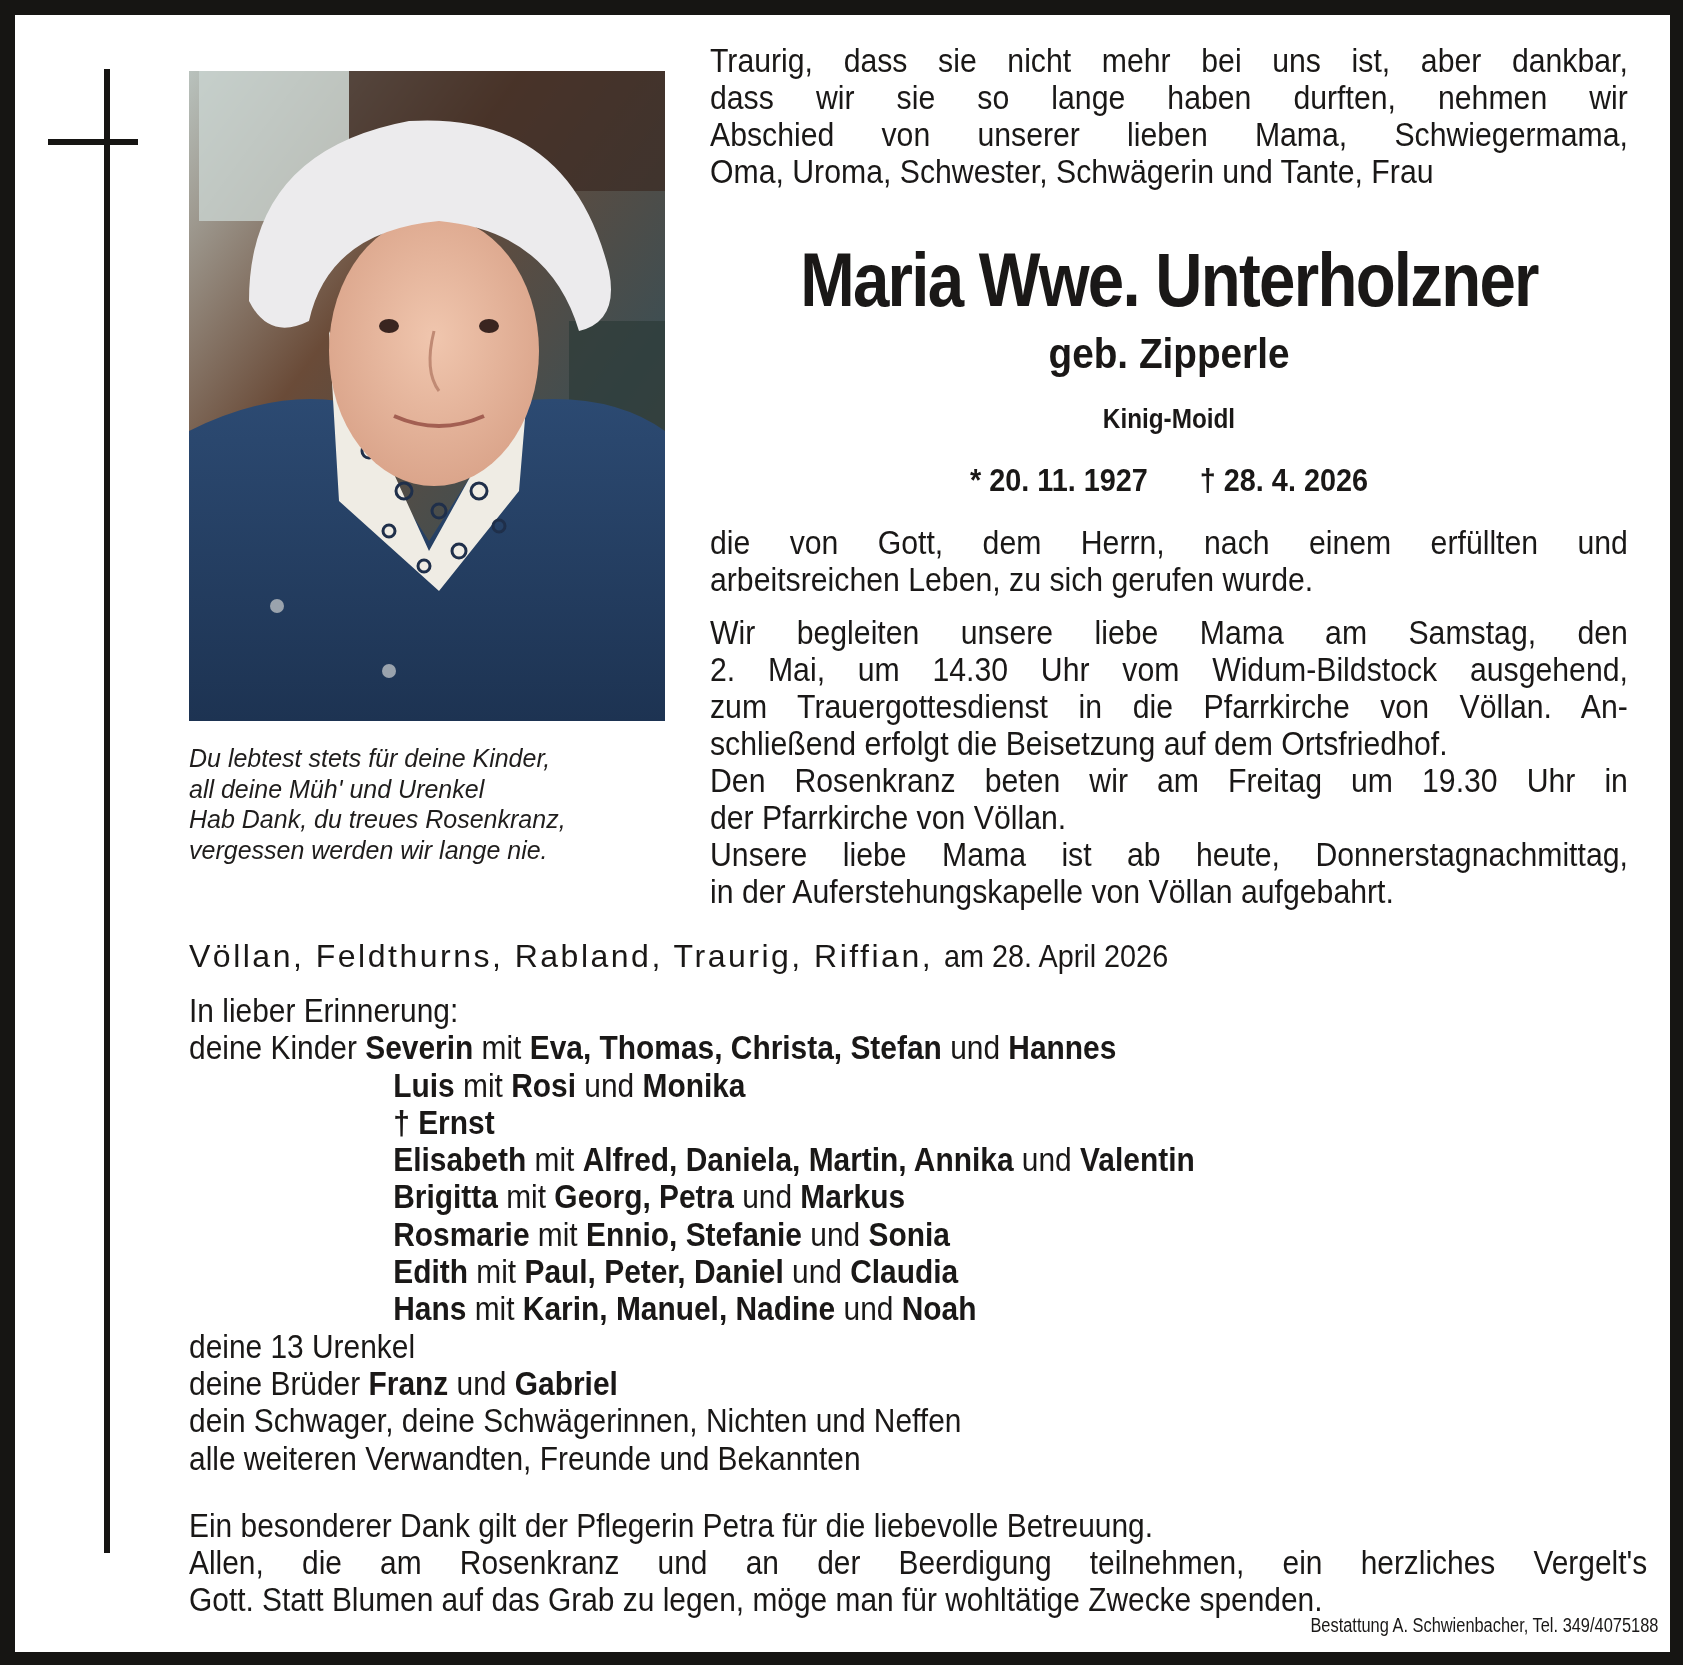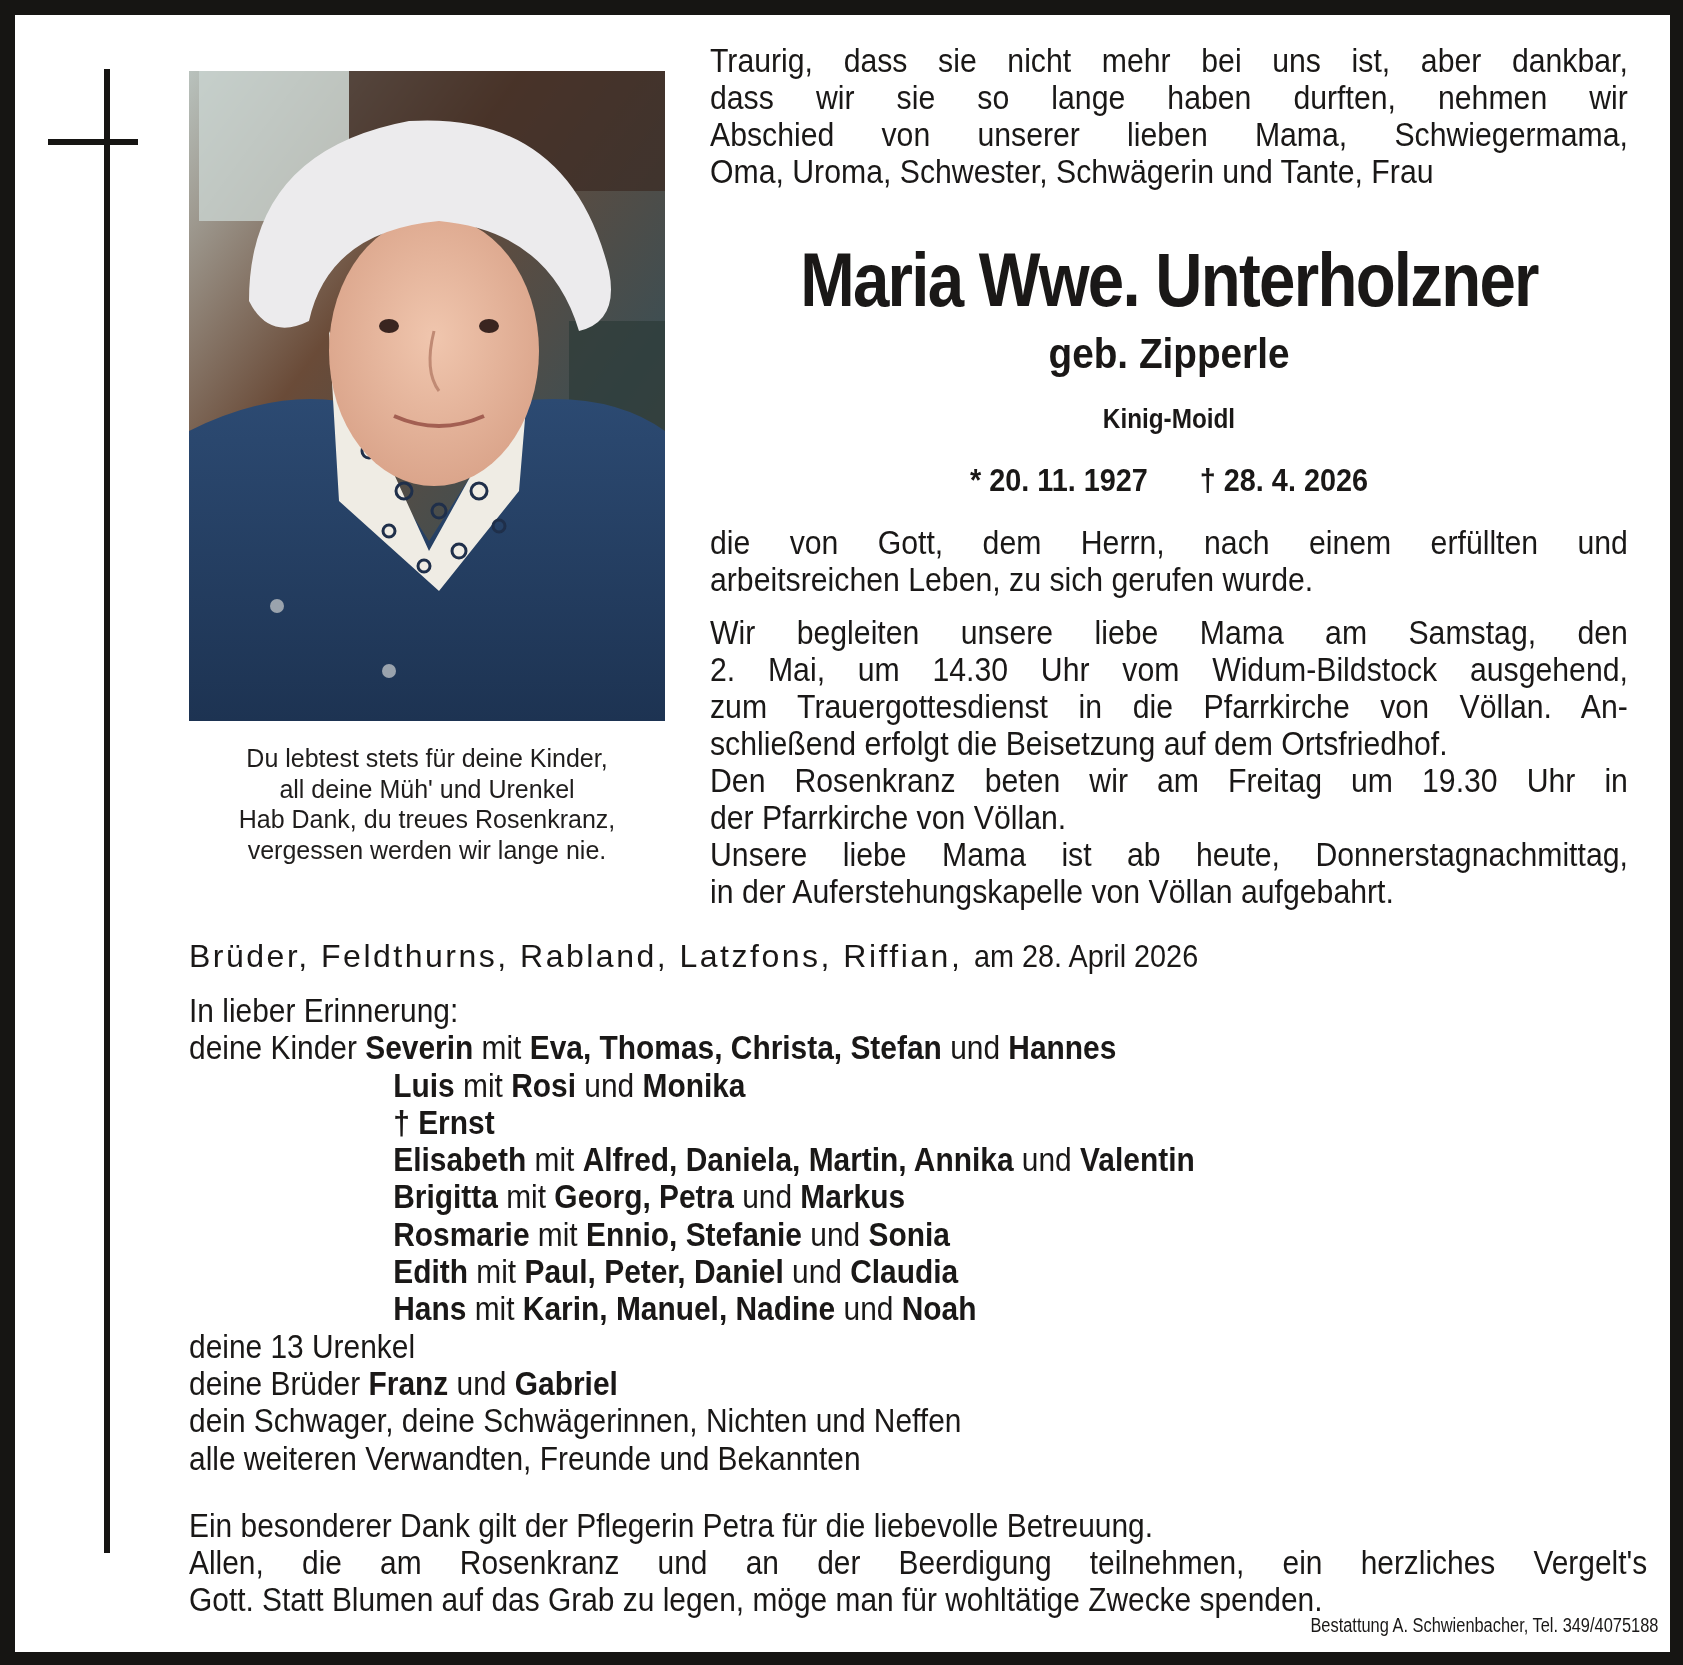--- a/index.html
+++ b/index.html
@@ -19,21 +19,21 @@
     
     .photo {
       position: absolute; left: 174px; top: 56px; width: 476px; height: 650px;
       overflow: hidden;
       background: linear-gradient(180deg, #5a4636 0%, #6b5444 30%, #3d4a55 60%, #243b5a 100%);
     }
     .photo svg { width: 100%; height: 100%; display: block; }
 
     .verse {
       position: absolute; left: 174px; top: 728px; width: 476px;
-      font-size: 25px; line-height: 30.5px; text-align: center;
+      font-style: italic; font-size: 25px; line-height: 30.5px; 
       color: #1f1d1c;
     }
 
     
     .intro {
       position: absolute; left: 695px; top: 28px; width: 918px;
       font-size: 32.5px; line-height: 37px; text-align: justify;
       text-align-last: left;
       transform: scaleX(0.93); transform-origin: left top;
       width: 987px;
@@ -198,21 +198,21 @@
     <span class="line">2. Mai, um 14.30 Uhr vom Widum-Bildstock ausgehend,</span>
     <span class="line">zum Trauergottesdienst in die Pfarrkirche von Völlan. An-</span>
     <span class="line last">schließend erfolgt die Beisetzung auf dem Ortsfriedhof.</span>
     <span class="line">Den Rosenkranz beten wir am Freitag um 19.30 Uhr in</span>
     <span class="line last">der Pfarrkirche von Völlan.</span>
     <span class="line">Unsere liebe Mama ist ab heute, Donnerstagnachmittag,</span>
     <span class="line last">in der Auferstehungskapelle von Völlan aufgebahrt.</span>
   </div>
 
   <div class="place">
-    <span>Brüder, Feldthurns, Rabland, Latzfons, Riffian,</span>
+    <span>Völlan, Feldthurns, Rabland, Traurig, Riffian,</span>
     <span class="date">am 28. April 2026</span>
   </div>
 
   <div class="mourners">
     <span class="row">In lieber Erinnerung:</span>
 
     <span class="row"><span>deine Kinder</span> <b>Severin</b> <span>mit</span> <b>Eva, Thomas, Christa, Stefan</b> <span>und</span> <b>Hannes</b></span>
 
     <span class="row indent"><b>Luis</b> <span>mit</span> <b>Rosi</b> <span>und</span> <b>Monika</b></span>
 

